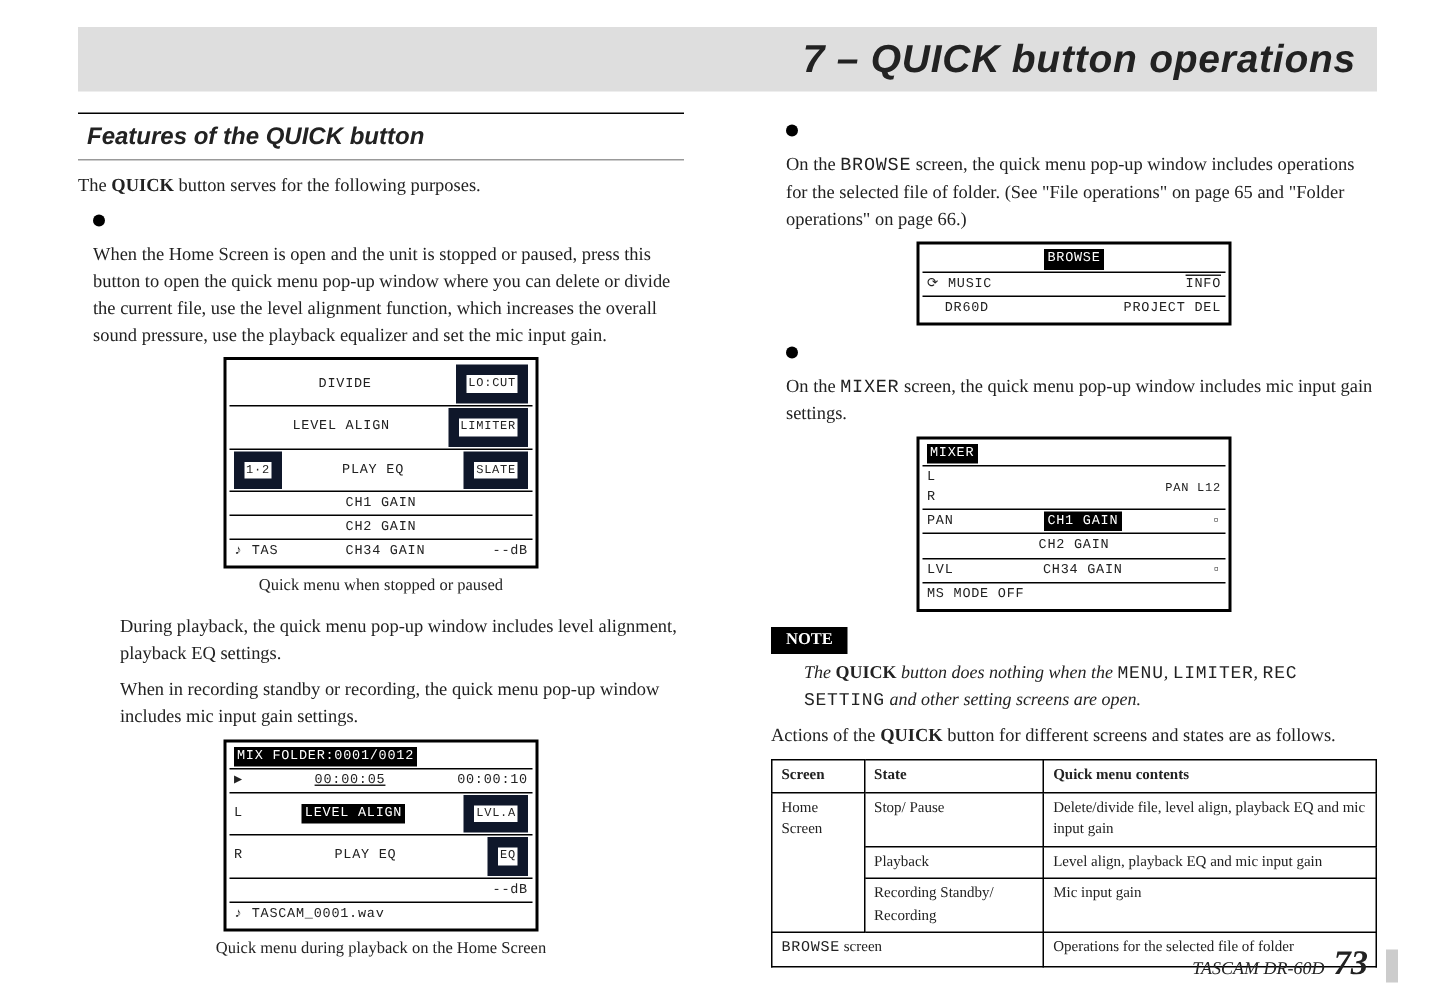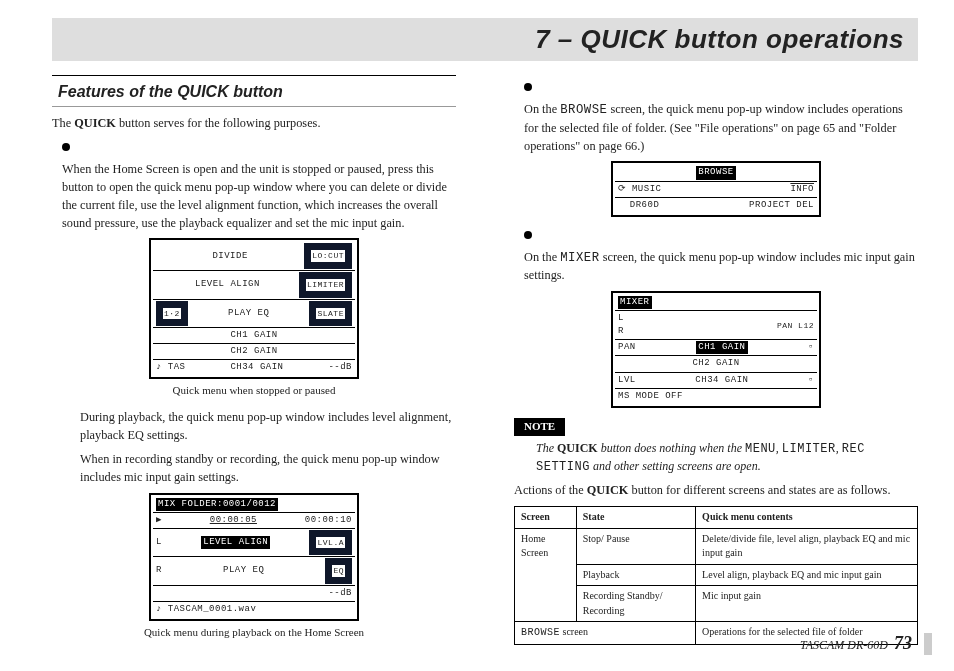--- a/index.html
+++ b/index.html
@@ -21,21 +21,21 @@
   .diag-hi { background: #000; color: #fff; padding: 0 2px; display: inline-block; }
   .dd { display: flex; flex-direction: column; }
   .caption { text-align: center; font-size: 11px; margin: 2px 0 10px 0; }
   .note-tag { background: #000; color: #fff; font-weight: 700; font-size: 11px; padding: 1px 10px; display: inline-block; margin-top: 6px; }
   .note-body { margin: 4px 0 6px 22px; font-style: italic; font-size: 12px; }
   .mono { font-family: 'Courier New', monospace; font-style: normal; letter-spacing: .5px; }
   table.qtab { border-collapse: collapse; width: 100%; font-size: 10px; margin-top: 6px; }
   table.qtab th, table.qtab td { border: 1px solid #000; padding: 3px 6px; vertical-align: top; text-align: left; }
   table.qtab th { font-weight: 700; }
   .footer { position: absolute; bottom: 16px; right: 22px; font-size: 12px; font-style: italic; display: flex; align-items: baseline; gap: 6px; }
-  .footer .pg { font-weight: 800; font-size: 18px; font-style: italic; }
+  .footer .pg { font-weight: 800; font-size: 23px; font-style: italic; }
   .footer-dot { width: 8px; height: 22px; background: #ccc; margin-left: 6px; align-self: flex-end; }
   .small-box { border: 7px solid #0f172a; padding: 0 1px; font-size: 8px; }
   b { font-weight: 700; }
 </style>
 </head>
 <body>
 
 <div class="page">
   <div class="chapter-bar">
     <span class="chapter-title">7 – QUICK button operations</span>

